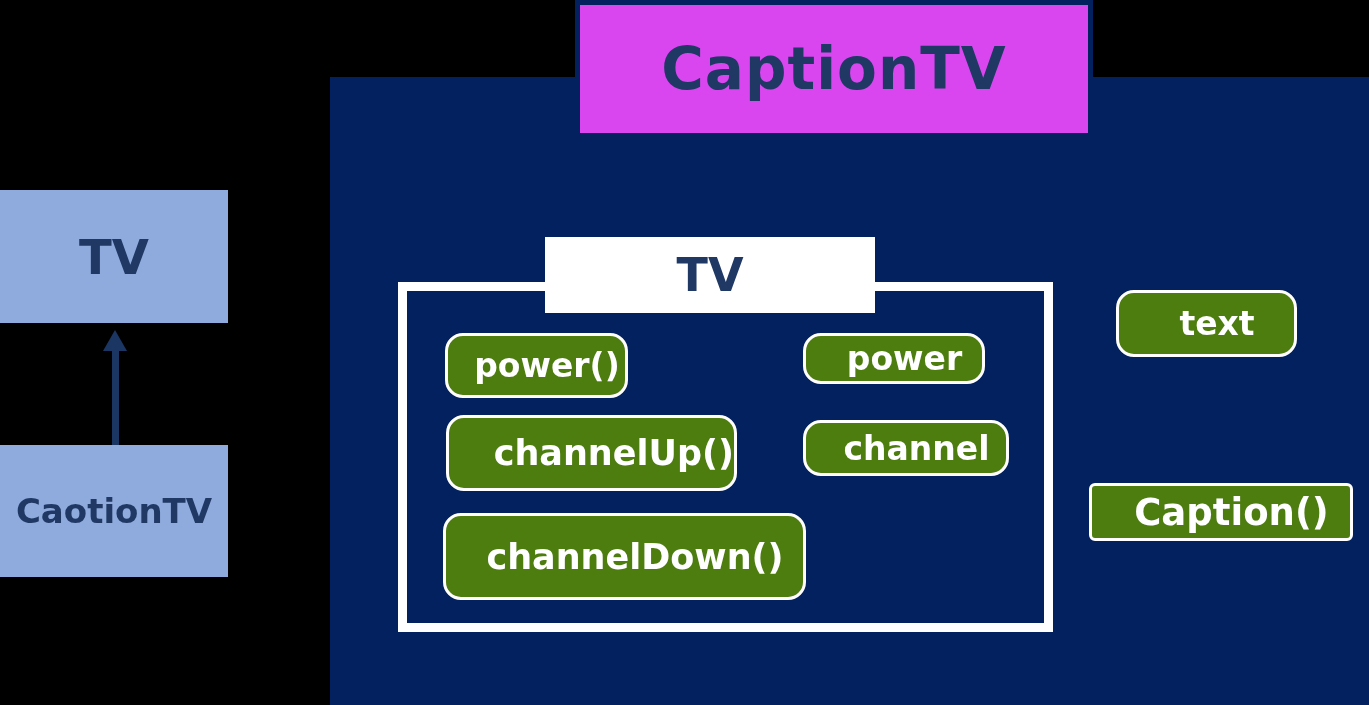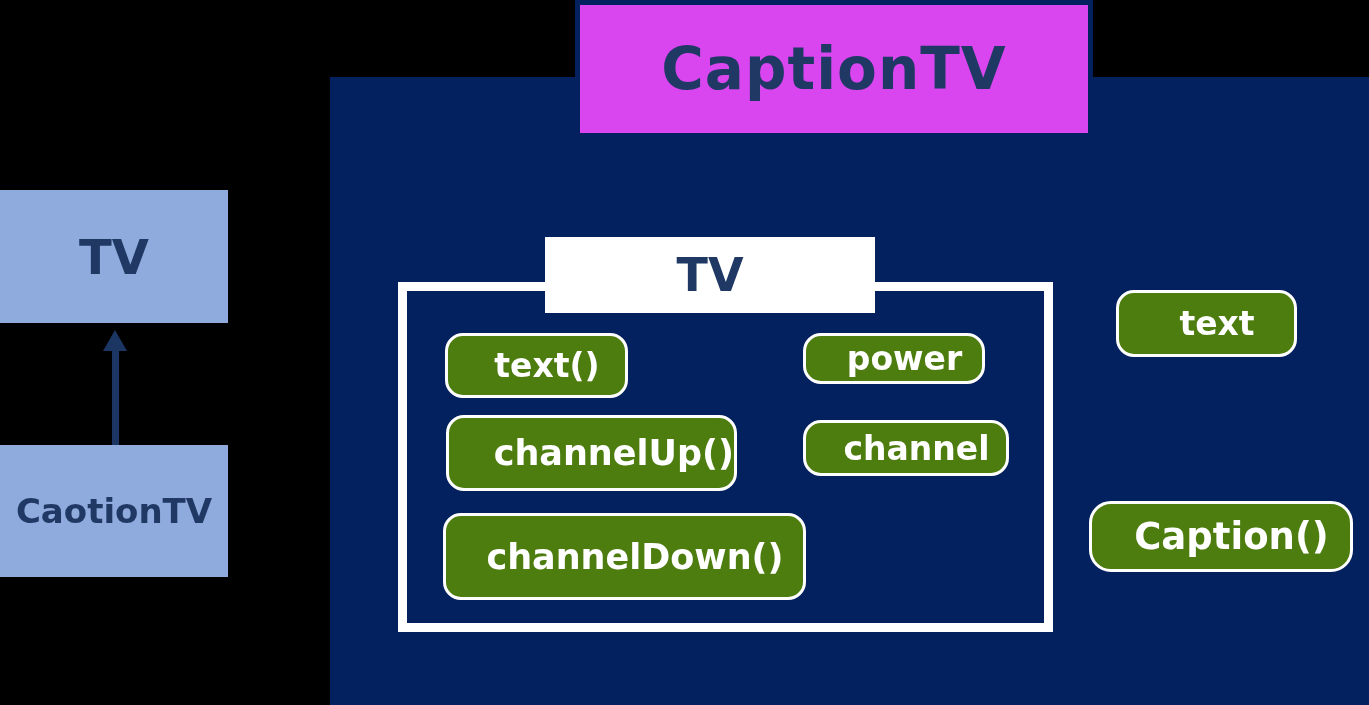--- a/index.html
+++ b/index.html
@@ -70,21 +70,21 @@
     border-radius:18px;
     display:flex;align-items:center;justify-content:center;
     color:#ffffff;font-weight:bold;padding-left:21px;
   }
   .pill-power    {left:445px;top:333px;width:183px;height:65px;font-size:33px;}
   .pill-chup     {left:446px;top:415px;width:291px;height:76px;font-size:35px;justify-content:flex-end;}
   .pill-chdown   {left:443px;top:513px;width:363px;height:87px;font-size:35px;}
   .pill-fpower   {left:803px;top:333px;width:182px;height:51px;font-size:33px;}
   .pill-fchannel {left:803px;top:420px;width:206px;height:56px;font-size:33px;}
   .pill-text     {left:1116px;top:290px;width:181px;height:67px;font-size:33px;}
-  .pill-caption  {left:1089px;top:501px;width:264px;height:71px;font-size:37px;border-radius:22px;}
+  .pill-caption  {left:1089px;top:483px;width:264px;height:58px;font-size:37px;border-radius:6px;}
 </style>
 </head>
 <body>
 
 <div class="abs panel"></div>
 
 <div class="abs title-box">
   <span>CaptionTV</span>
 </div>
 
@@ -96,21 +96,21 @@
 <div class="abs lbox child">
   <span>CaotionTV</span>
 </div>
 
 <div class="abs tv-frame"></div>
 <div class="abs tv-label">
   <span>TV</span>
 </div>
 
 <div class="abs pill pill-power">
-  <span>text()</span>
+  <span>power()</span>
 </div>
 <div class="abs pill pill-chup">
   <span>channelUp()</span>
 </div>
 <div class="abs pill pill-chdown">
   <span>channelDown()</span>
 </div>
 
 <div class="abs pill pill-fpower">
   <span>power</span>

